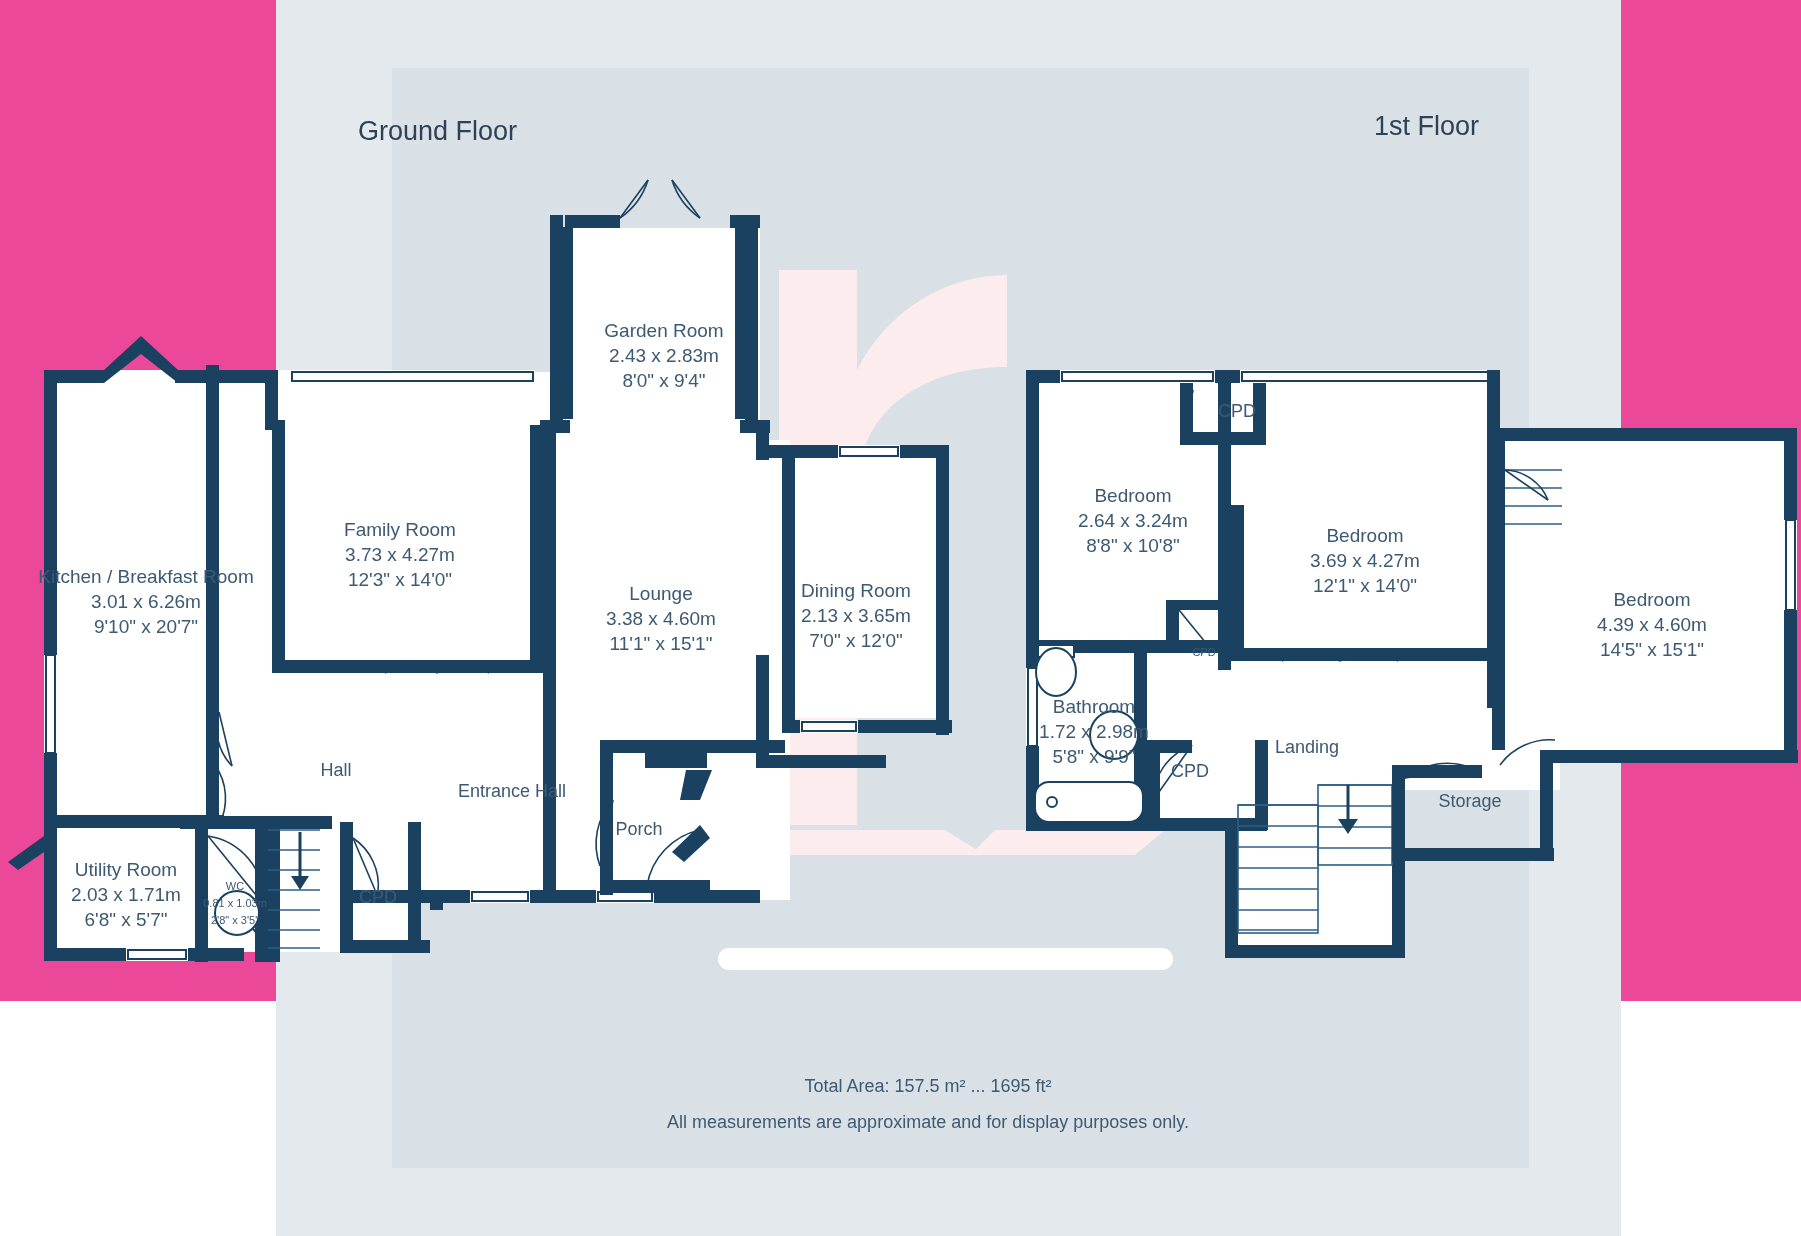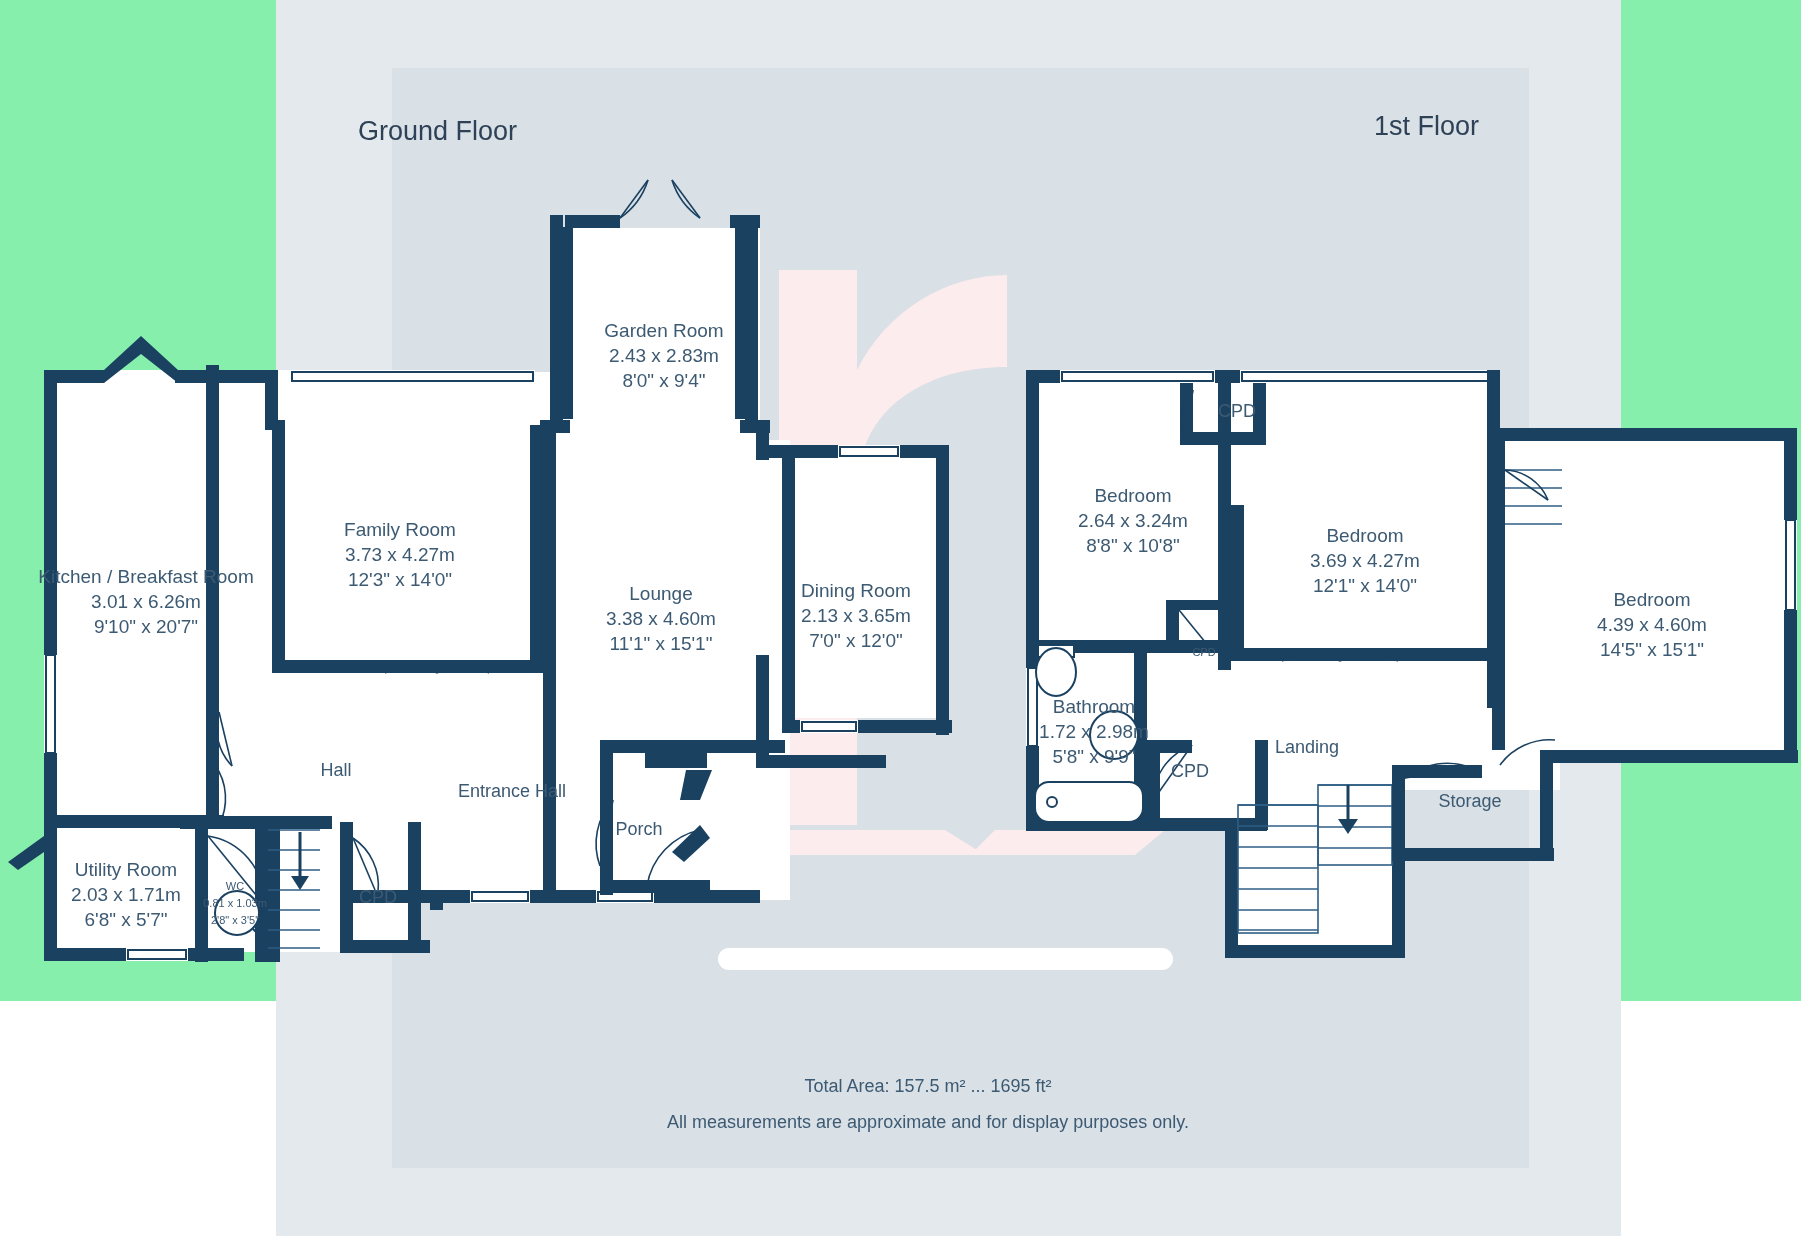--- a/index.html
+++ b/index.html
@@ -10,21 +10,21 @@
   body {
     width: 1801px;
     height: 1236px;
     font-family: "Liberation Sans", sans-serif;
     overflow: hidden;
   }
   #plan-root {
     position: relative;
     width: 1801px;
     height: 1001px;
-    background: #86efac;
+    background: #ec4899;
   }
   #plan-svg {
     position: absolute;
     top: 0; left: 0;
     width: 1801px;
     height: 1236px;
     display: block;
   }
   .floor-title {
     font-size: 27px;

